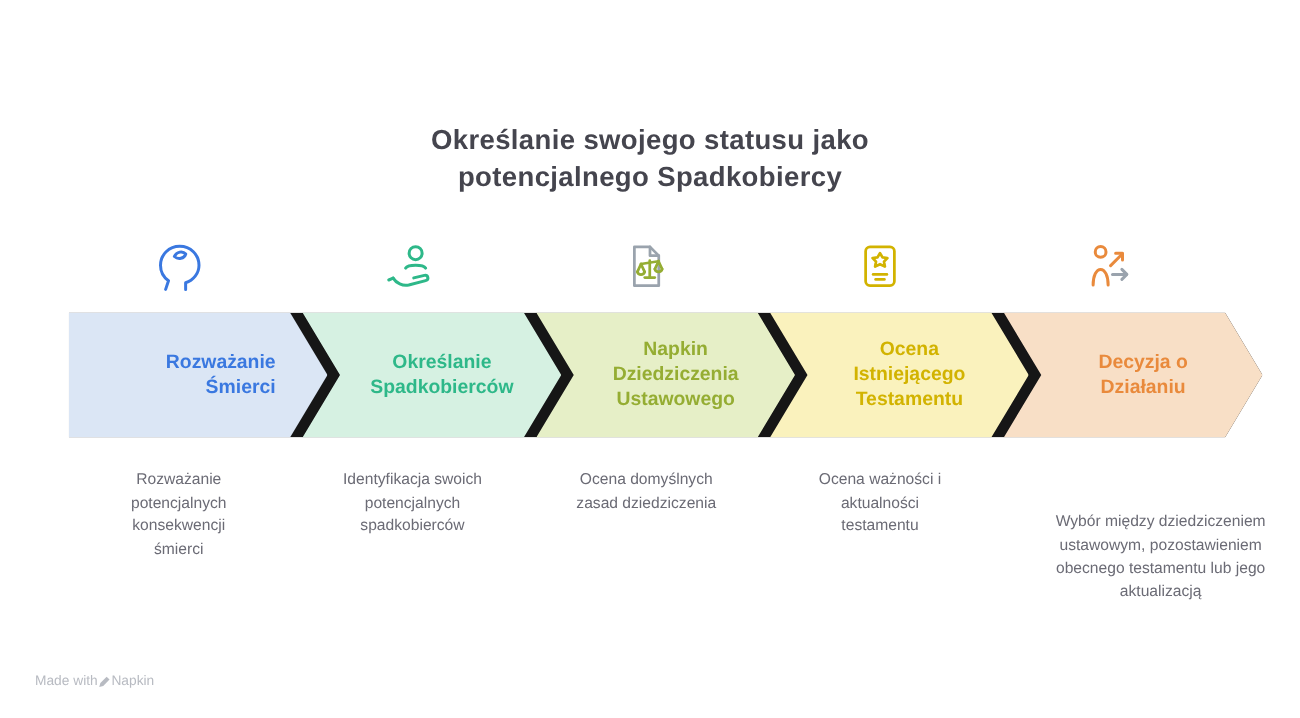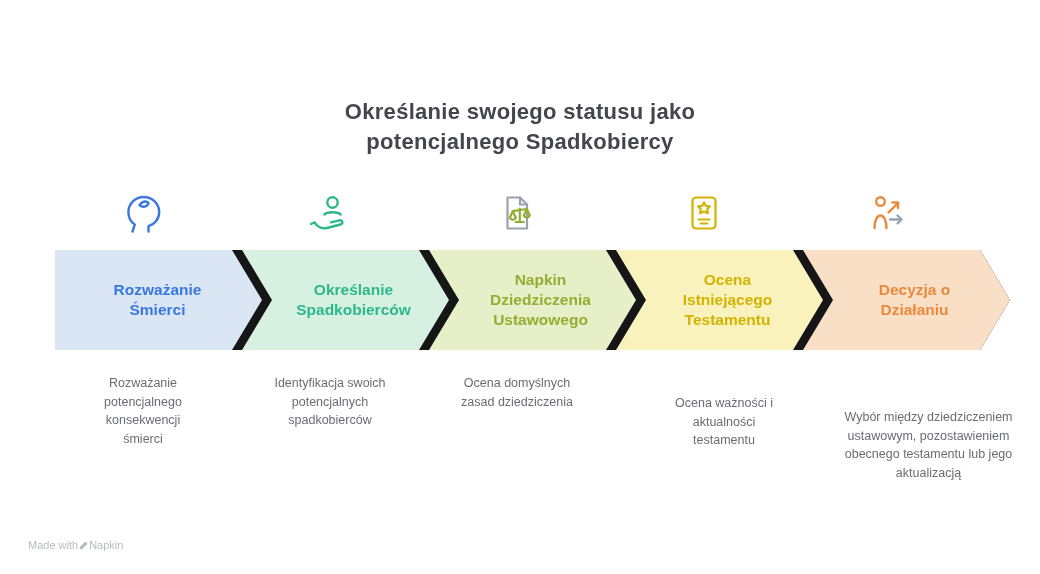--- a/index.html
+++ b/index.html
@@ -50,34 +50,34 @@
     clip-path: polygon(0 0, 177px 0, 207px 50px, 177px 100px, 0 100px);
     padding-left: 12px;
   }
   .arrow-label {
     font-weight: bold;
     font-size: 15.5px;
     line-height: 1.28;
     max-width: 126px;
     color: var(--accent, #333);
   }
-  .a0 { left: 0; }   .a1 { left: 187px; } .a2 { left: 374px; }
+  .a0 { left: 0; text-align: right; }   .a1 { left: 187px; } .a2 { left: 374px; }
   .a3 { left: 561px; } .a4 { left: 748px; }
 
   .desc {
     position: absolute; top: 374px;
     text-align: center;
     font-size: 12.5px;
     line-height: 1.48;
     color: var(--description-text, #6b6b75);
   }
   .d0 { left: 87px;  width: 112px; }
   .d1 { left: 250px; width: 160px; }
   .d2 { left: 461px; width: 112px; text-align: center; }
-  .d3 { left: 664px; width: 120px; margin-top: 20px; }
+  .d3 { left: 644px; width: 120px; }
   .d4 { left: 826px; width: 205px; top: 408px; }
 
   .watermark {
     position: absolute; left: 28px; top: 539px;
     display: flex; align-items: center; gap: 0;
     font-size: 11px;
     color: var(--watermark-text, #b8bbc2);
   }
   .watermark svg { width: 11px; height: 11px; display: block; }
 </style>
@@ -153,21 +153,21 @@
       <span class="arrow-label">Napkin Dziedziczenia Ustawowego</span>
     </div>
     <div class="arrow a3" style="--fill: #faf2bd; --accent: #d2b300;">
       <span class="arrow-label">Ocena Istniejącego Testamentu</span>
     </div>
     <div class="arrow a4" style="--fill: #f8dfc6; --accent: #e98a3c;">
       <span class="arrow-label">Decyzja o Działaniu</span>
     </div>
   </div>
 
-  <div class="desc d0">Rozważanie potencjalnego konsekwencji śmierci</div>
+  <div class="desc d0">Rozważanie potencjalnych konsekwencji śmierci</div>
   <div class="desc d1">Identyfikacja swoich potencjalnych spadkobierców</div>
   <div class="desc d2">Ocena domyślnych zasad dziedziczenia</div>
   <div class="desc d3">Ocena ważności i aktualności testamentu</div>
   <div class="desc d4">Wybór między dziedziczeniem ustawowym, pozostawieniem obecnego testamentu lub jego aktualizacją</div>
 
   <div class="watermark">
     <span>Made with</span>
     <svg viewBox="0 0 24 24">
       <path fill="currentColor" d="M3 21l7-2L21 8l-5-5L5 14l-2 7z"></path>
     </svg>

